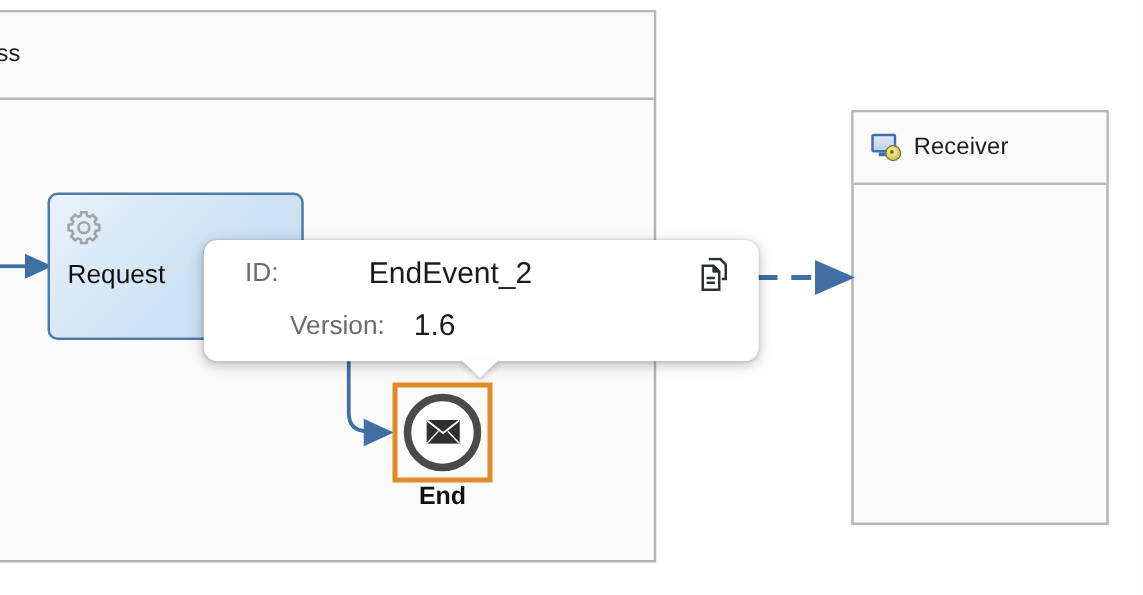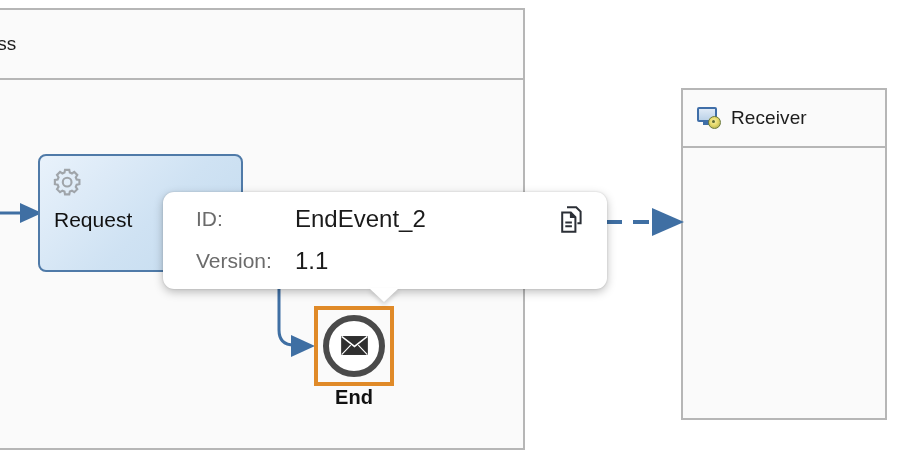--- a/index.html
+++ b/index.html
@@ -203,21 +203,21 @@
   }
   .tt-row {
     position: absolute;
     left: 0;
     width: 100%;
     height: 38px;
     display: flex;
     align-items: center;
   }
   .tt-row.r1 { top: 8px; }
-  .tt-row.r2 { top: 50px; }
+  .tt-row.r2 { top: 50px; padding-left: 36px; }
   .tt-key {
     width: 132px;
     padding-left: 33px;
     box-sizing: border-box;
     font-size: 21px;
     color: #6b6b6b;
     white-space: nowrap;
   }
   .tt-val {
     font-size: 24px;
@@ -294,21 +294,21 @@
 
   <div id="tooltip">
 
     <div class="tt-row r1">
       <span class="tt-key">ID:</span>
       <span class="tt-val">EndEvent_2</span>
     </div>
 
     <div class="tt-row r2">
       <span class="tt-key">Version:</span>
-      <span class="tt-val">1.1</span>
+      <span class="tt-val">1.6</span>
     </div>
 
     <svg id="copy-icon" viewBox="0 0 26 28" xmlns="http://www.w3.org/2000/svg">
       <path d="M8 1.2 h9.2 l4.4 4.4 v11.6 h-3.2" fill="none" stroke="#2b2f36" stroke-width="2"></path>
       <path d="M3.2 6.6 h8.6 l4.6 4.6 v14.6 h-13.2 z" fill="#ffffff" stroke="#2b2f36" stroke-width="2"></path>
       <path d="M11.6 6.6 v4.8 h4.6" fill="#2b2f36" stroke="#2b2f36" stroke-width="1.4" stroke-linejoin="round"></path>
       <path d="M6.3 16.4 h6.6 M6.3 20.2 h6.6" stroke="#2b2f36" stroke-width="2"></path>
     </svg>
 
     <span class="notch"></span>

